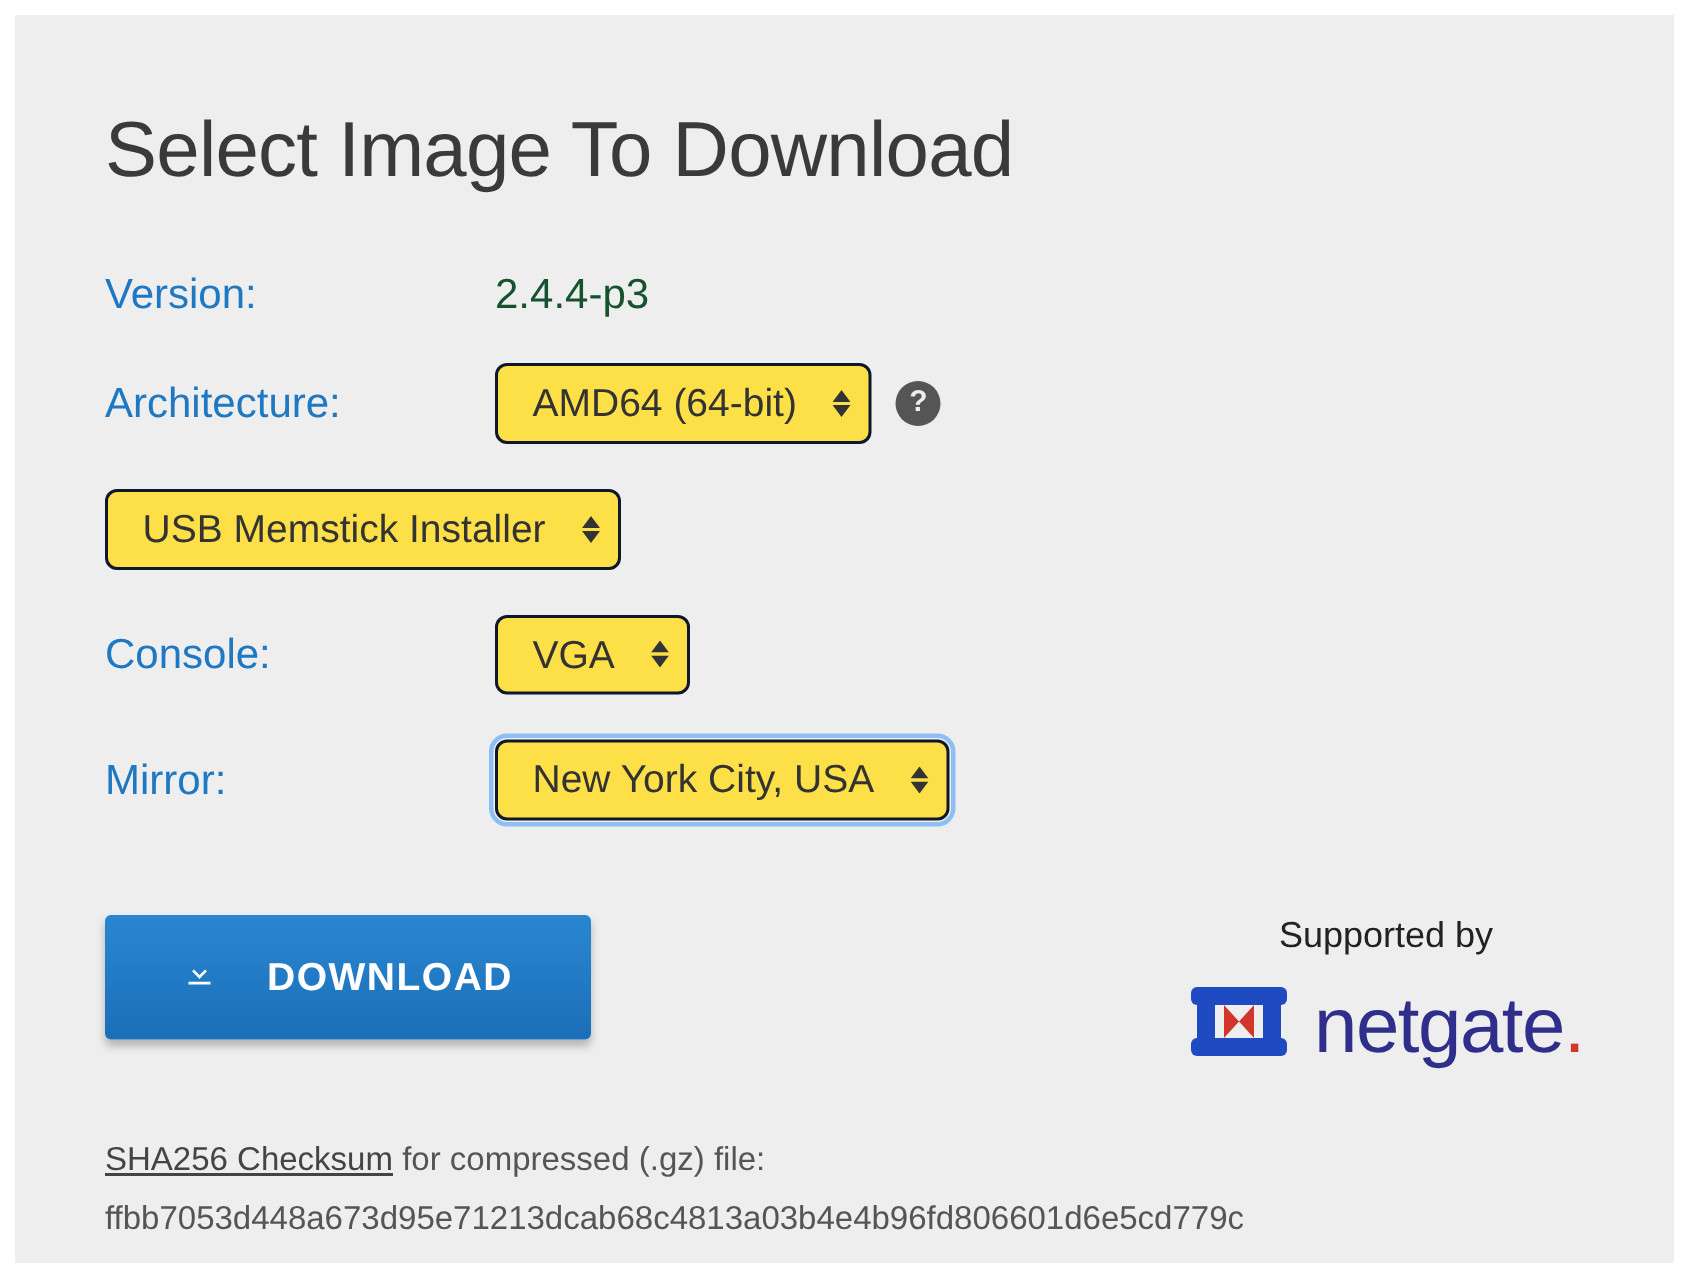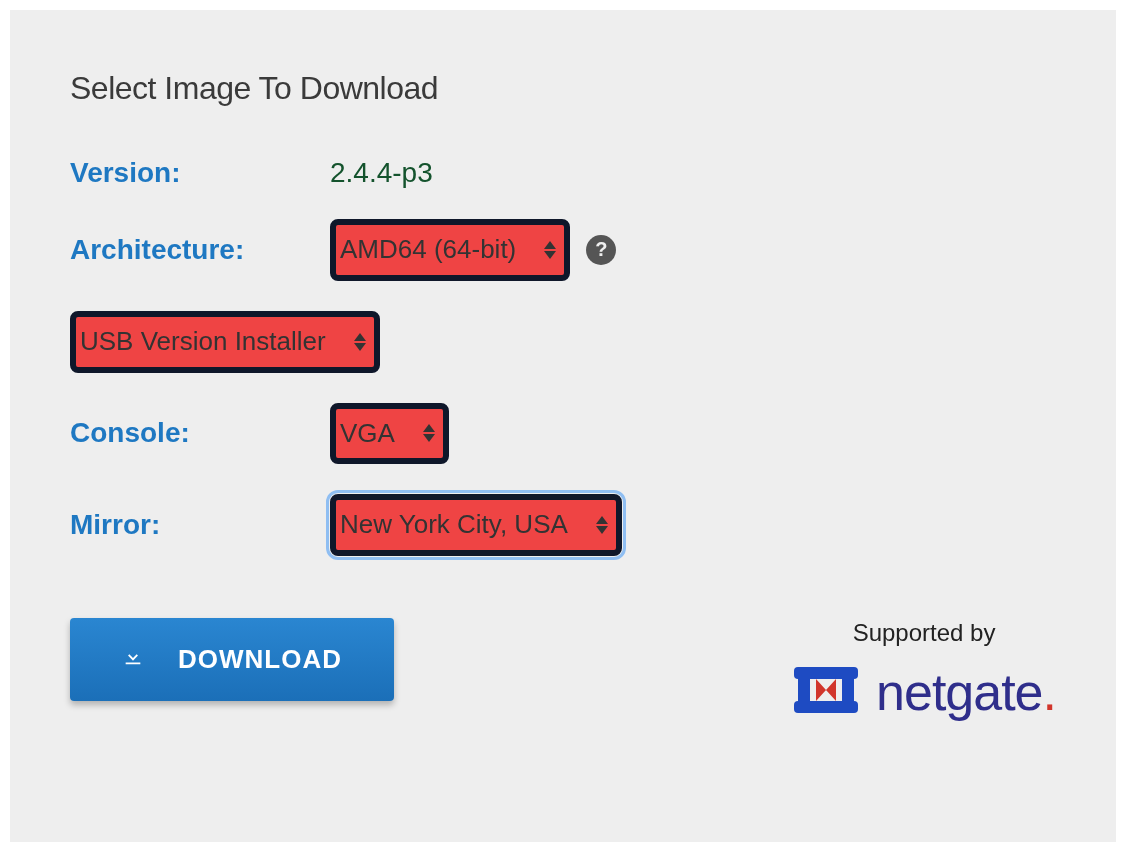--- a/index.html
+++ b/index.html
@@ -11,52 +11,52 @@
     padding: 10px;
   }
   .panel {
     background: #eeeeee;
     padding: 60px 60px 40px 60px;
     width: 1106px;
     height: 832px;
     position: relative;
   }
   .heading {
-    font-size: 32px;
+    font-size: 52px;
     font-weight: 500;
     color: #3a3a3a;
     margin-bottom: 50px;
     letter-spacing: -0.5px;
   }
   .form-row {
     display: flex;
     align-items: center;
     margin-bottom: 30px;
   }
   .label {
     width: 260px;
     font-size: 28px;
     color: #1e78c2;
-    font-weight: 700;
+    font-weight: 400;
   }
   .value-static {
     font-size: 28px;
     color: #14532d;
   }
   .select-wrap {
     position: relative;
     display: inline-block;
   }
   .select-box {
     appearance: none;
     -webkit-appearance: none;
-    background: #ef4444;
-    border: 6px solid #0f172a;
+    background: #fde047;
+    border: 2px solid #0f172a;
     border-radius: 8px;
-    padding: 8px 48px 8px 4px;
+    padding: 8px 48px 8px 23px;
     font-size: 26px;
     color: #333;
     cursor: pointer;
     line-height: 1.3;
   }
   .select-arrows {
     position: absolute;
     right: 14px;
     top: 50%;
     transform: translateY(-50%);
@@ -170,21 +170,21 @@
         <svg width="12" height="8" viewBox="0 0 12 8">
             <polygon points="0,0 12,0 6,8" fill="#333"></polygon>
           </svg>
       </span>
     </div>
     <span class="help-icon">?</span>
   </div>
 
   <div class="form-row">
     <div class="select-wrap">
-      <div class="select-box">USB Version Installer</div>
+      <div class="select-box">USB Memstick Installer</div>
       <span class="select-arrows">
         <svg width="12" height="8" viewBox="0 0 12 8">
             <polygon points="6,0 12,8 0,8" fill="#333"></polygon>
           </svg>
         <svg width="12" height="8" viewBox="0 0 12 8">
             <polygon points="0,0 12,0 6,8" fill="#333"></polygon>
           </svg>
       </span>
     </div>
   </div>
@@ -239,14 +239,18 @@
             <rect x="6" y="6" width="12" height="46" fill="#1e4bc2"></rect>
             <rect x="50" y="6" width="12" height="46" fill="#1e4bc2"></rect>
             <polygon points="24,18 44,40 44,18 24,40" fill="#d1352b"></polygon>
           </svg>
         </span>
         <span class="netgate-text"><span>netgate</span><span class="netgate-dot">.</span></span>
       </div>
     </div>
   </div>
 
+  <div class="checksum">
+    <span class="checksum-label">SHA256 Checksum</span><span> for compressed (.gz) file:</span>
+    <span class="checksum-hash">ffbb7053d448a673d95e71213dcab68c4813a03b4e4b96fd806601d6e5cd779c</span>
+  </div>
 
 </div>
 
 </body></html>

